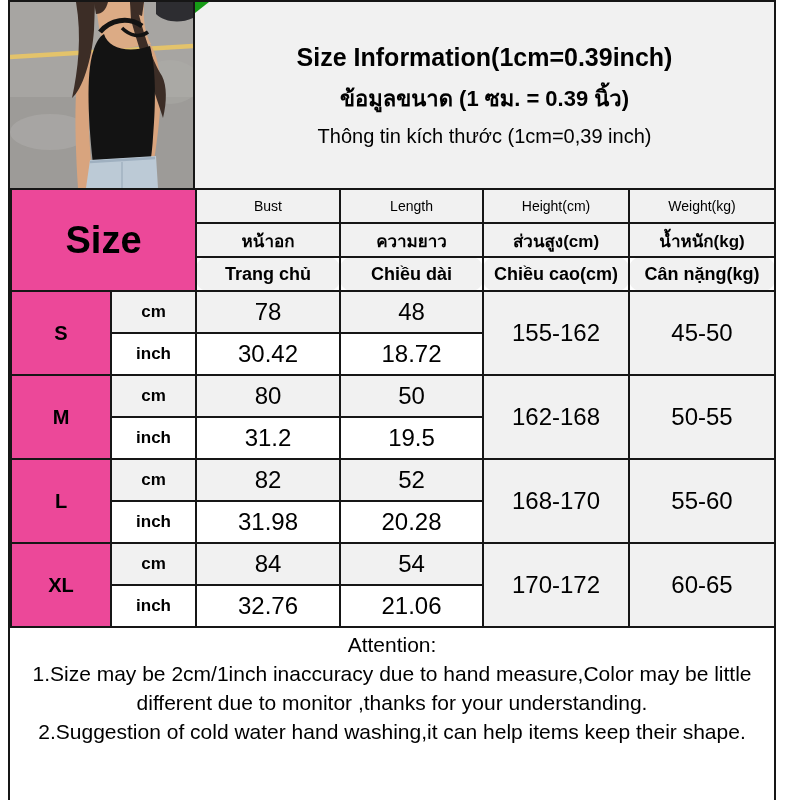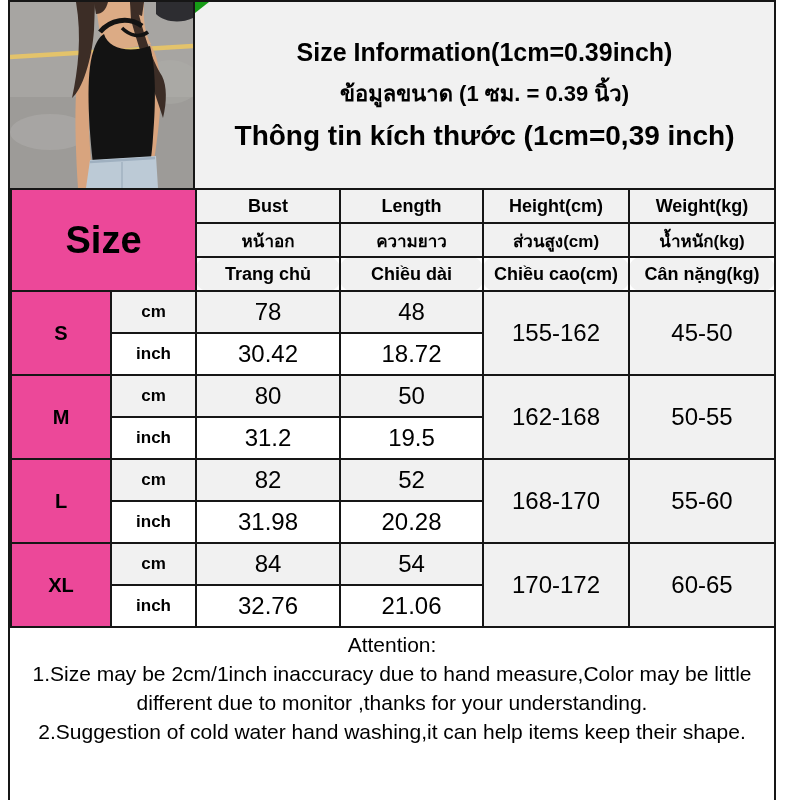--- a/index.html
+++ b/index.html
@@ -33,39 +33,39 @@
     gap: 9px; text-align: center;
   }
   .corner-fold {
     position: absolute; top: 0; left: 0;
     width: 14px; height: 11px;
     background: #169b16;
     clip-path: polygon(0 0, 100% 0, 0 100%);
   }
   .title-en { font-size: 25px; font-weight: bold; }
   .title-th { font-size: 22px; font-weight: bold; }
-  .title-vi { font-size: 28px; font-weight: bold; }
+  .title-vi { font-size: 20px; font-weight: normal; }
   
   table {
     width: 100%;
     border-collapse: collapse;
     table-layout: fixed;
   }
   td {
     border: 2px solid #161616;
     text-align: center; vertical-align: middle;
     overflow: hidden;
     background: #ffffff;
   }
   tr.hrow { height: 34px; }
   tr.drow { height: 42px; }
   td.bg-gray  { background: #f1f1f1; }
   td.bg-dark  { background: #ec4899; }
   td.size-big { font-size: 38px; font-weight: bold; }
-  td.hdr  { font-size: 18px; font-weight: bold; }
+  td.hdr  { font-size: 14px; font-weight: normal; }
   td.hdr-th { font-size: 17px; font-weight: bold; }
   td.hdr-vi { font-size: 18px; font-weight: bold; border-radius: 12px; }
   td.szl  { font-size: 20px; font-weight: bold; }
   td.unit { font-size: 17px; font-weight: bold; }
   td.val  { font-size: 24px; font-weight: normal; }
   
   .attention {
     height: 195px;
     padding: 3px 5px;
     font-size: 21px;

